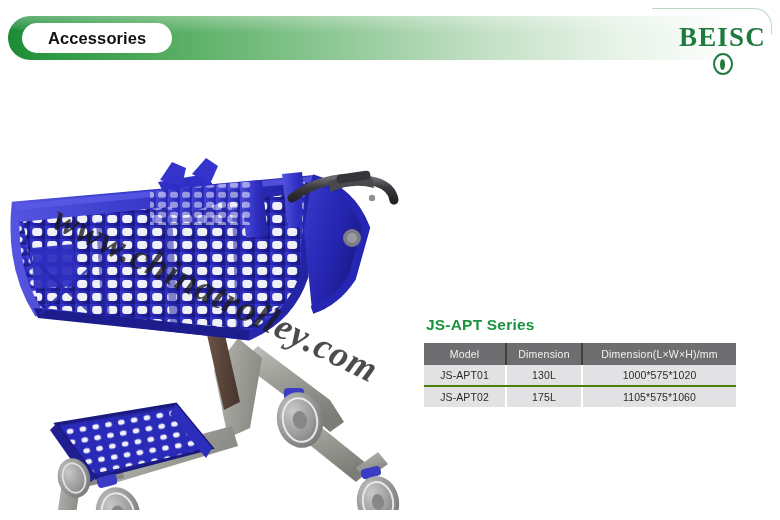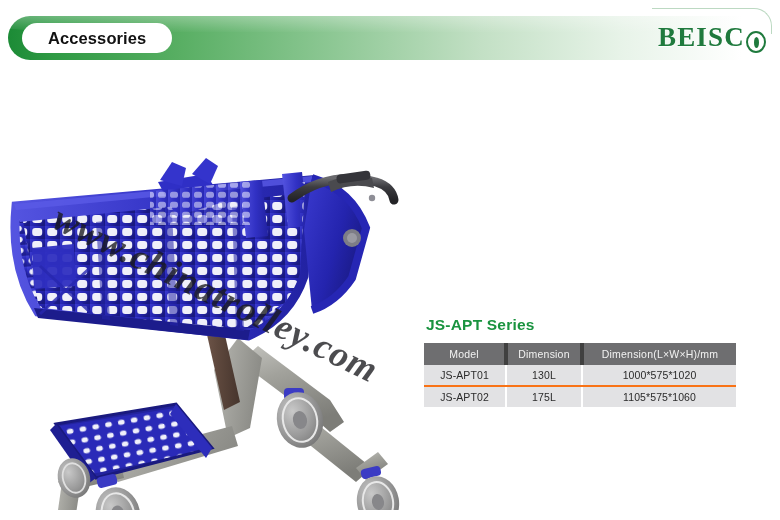--- a/index.html
+++ b/index.html
@@ -53,22 +53,23 @@
     color: #111111;
     letter-spacing: 0.1px;
     white-space: nowrap;
   }
 
   
   #logo {
     position: absolute;
     right: 14px; top: 22px;
     display: flex;
-    align-items: flex-end;
+    align-items: center;
     color: #1f7a3d;
+    flex-direction: column;
   }
   #logo-text {
     font-family: "Liberation Serif", serif;
     font-size: 27px;
     font-weight: bold;
     letter-spacing: 1.2px;
     color: #1f7a3d;
     text-shadow: 0 1px 0 rgba(255,255,255,0.9);
   }
   #logo-mark {
@@ -147,32 +148,32 @@
     border-collapse: collapse;
     table-layout: fixed;
   }
   #spec-table th {
     background: #6e6e70;
     color: #f2f2f2;
     font-size: 10.5px;
     font-weight: normal;
     height: 22px;
     text-align: center;
-    border-right: 4px solid #404040;
+    border-right: 2px solid #404040;
     letter-spacing: 0.2px;
   }
   #spec-table th:last-child { border-right: none; }
   #spec-table td {
     background: #e2e2e4;
     color: #2b2b2b;
     font-size: 10.5px;
     height: 21px;
     text-align: center;
     border-right: 2px solid #ffffff;
-    border-bottom: 2px solid #f97316;
+    border-bottom: 2px solid #4d7c0f;
     letter-spacing: 0.1px;
   }
   #spec-table td:last-child { border-right: none; }
   #spec-table tr:last-child td { border-bottom: none; }
   #spec-table col.c-model { width: 82px; }
   #spec-table col.c-capacity { width: 76px; }
   #spec-table col.c-dimension { width: 154px; }
 </style>
 </head>
 <body>

